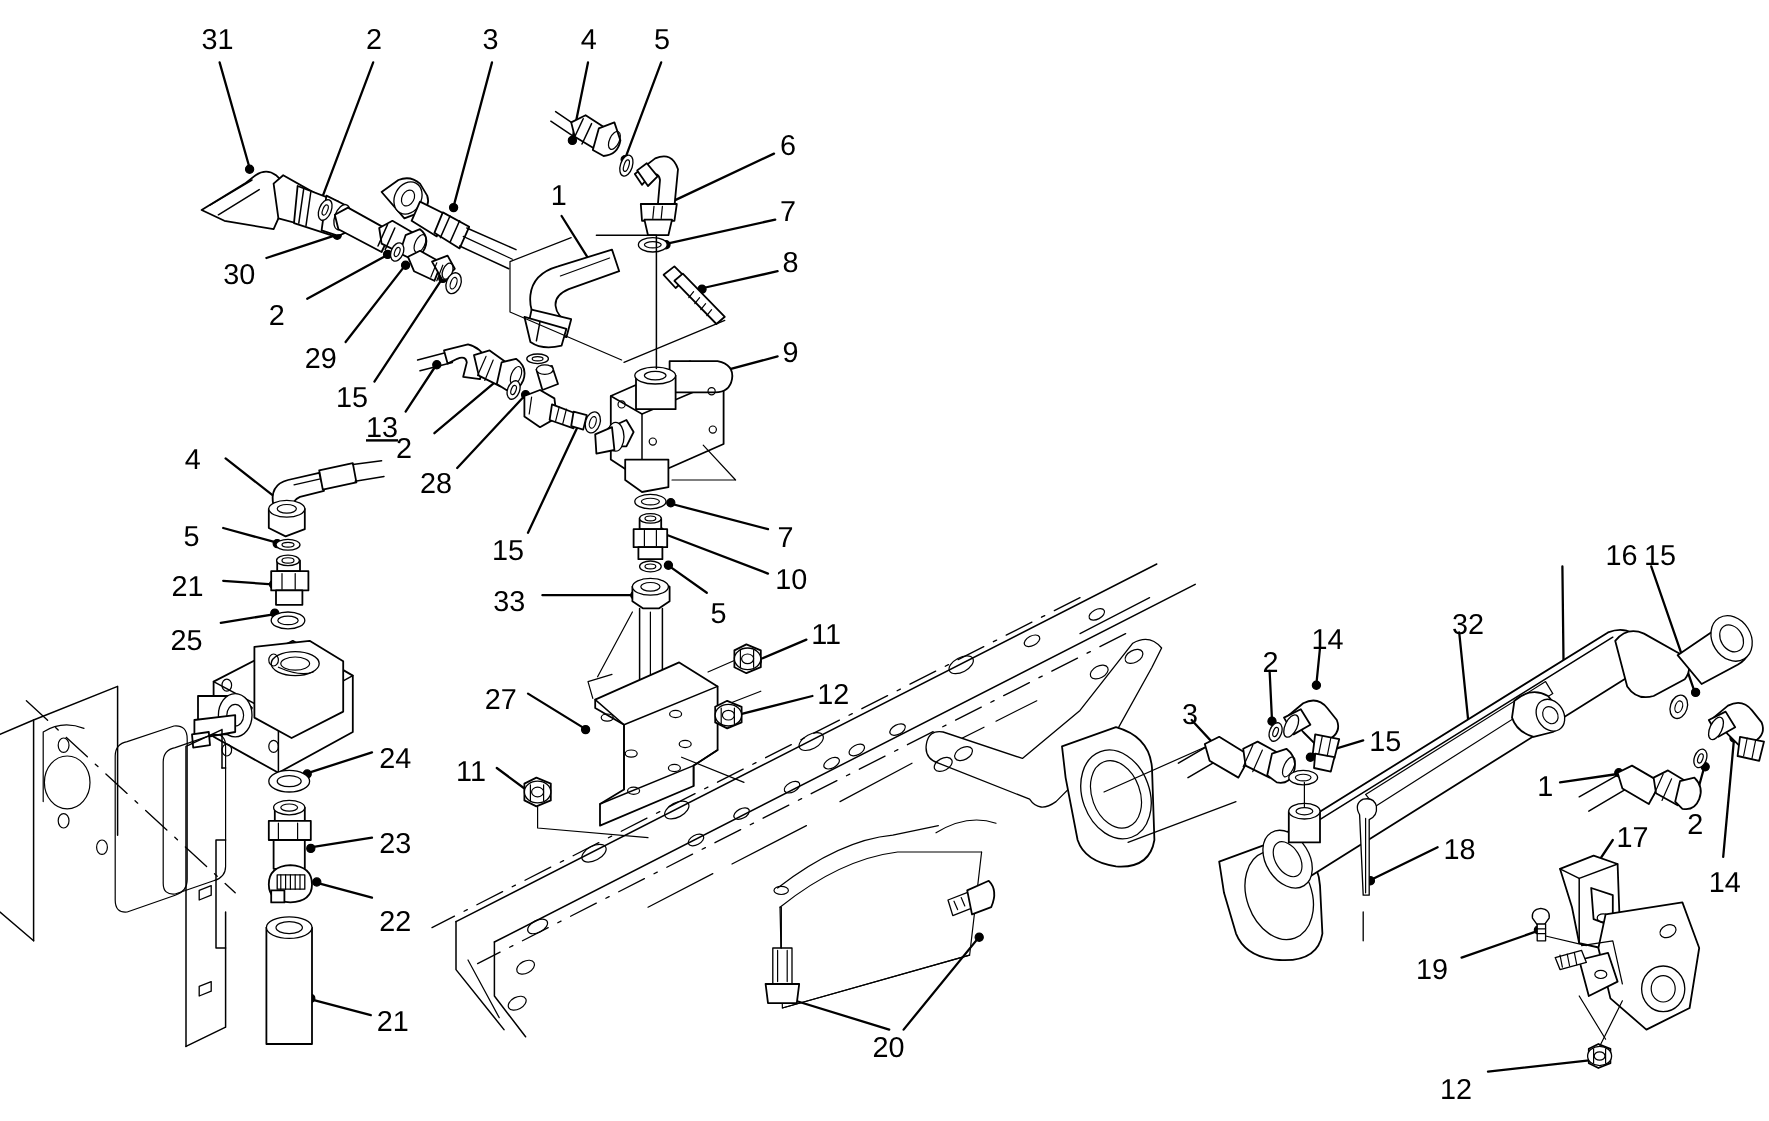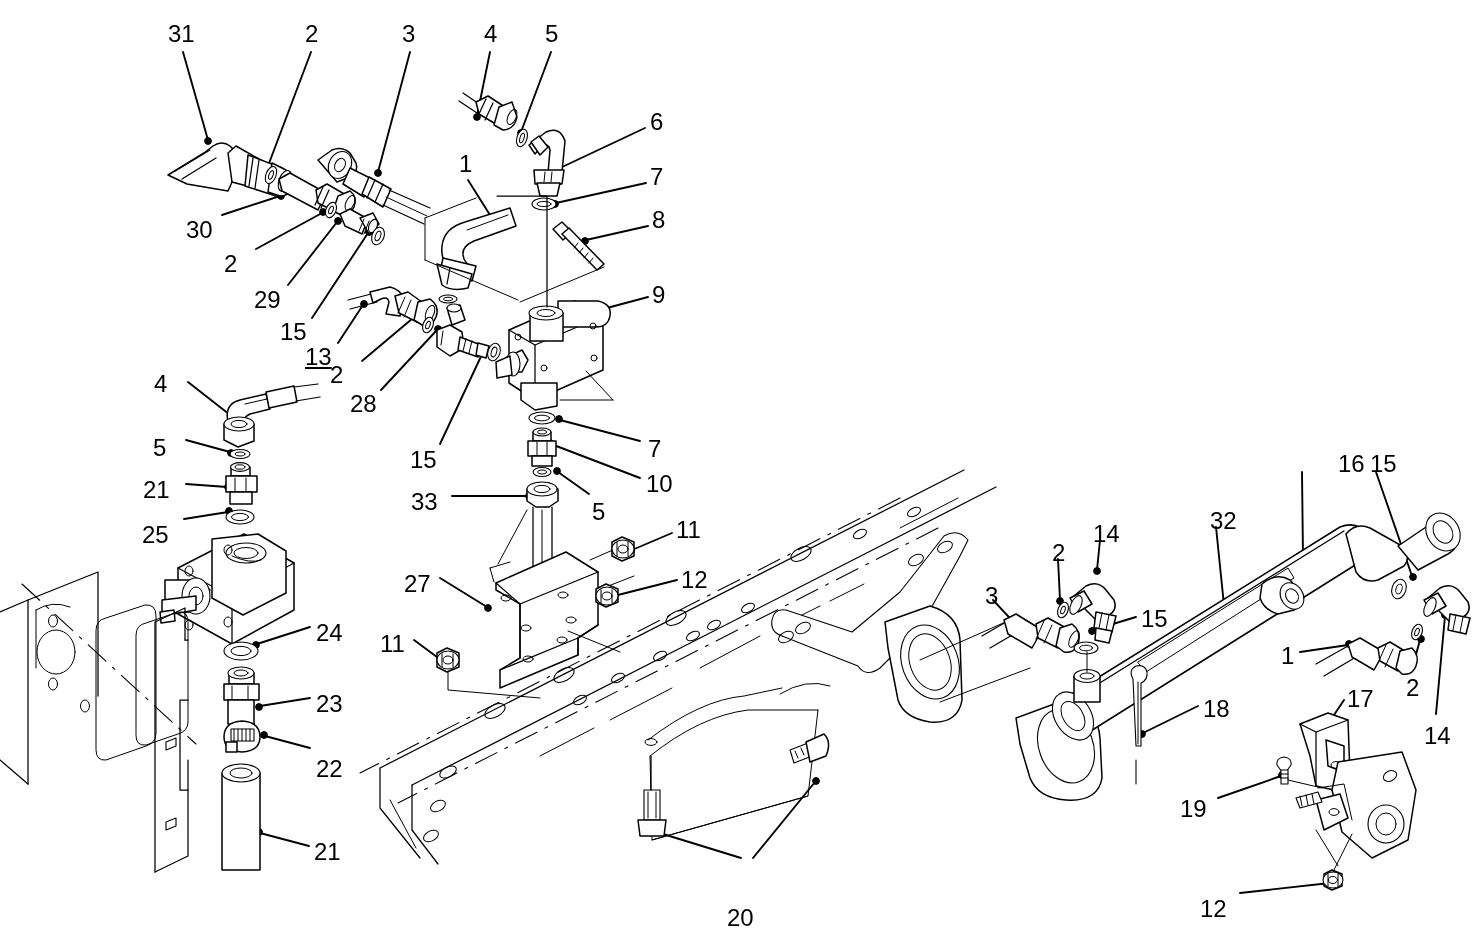--- a/index.html
+++ b/index.html
@@ -682,16 +682,16 @@
   <span class="callout" style="left:380px;top:632px;">11</span>
   <span class="callout" style="left:1281px;top:644px;">1</span>
   <span class="callout" style="left:1406px;top:676px;">2</span>
   <span class="callout" style="left:316px;top:692px;">23</span>
   <span class="callout" style="left:1347px;top:687px;">17</span>
   <span class="callout" style="left:1203px;top:697px;text-align:center;">18</span>
   <span class="callout" style="left:316px;top:745px;margin-top:12px;">22</span>
   <span class="callout" style="left:1424px;top:724px;">14</span>
   <span class="callout" style="left:1180px;top:797px;">19</span>
   <span class="callout" style="left:314px;top:840px;">21</span>
-  <span class="callout" style="left:727px;top:862px;margin-top:44px;">20</span>
+  <span class="callout" style="left:727px;top:862px;">20</span>
   <span class="callout" style="left:1200px;top:897px;">12</span>
 
 </div>
 
 </body></html>

